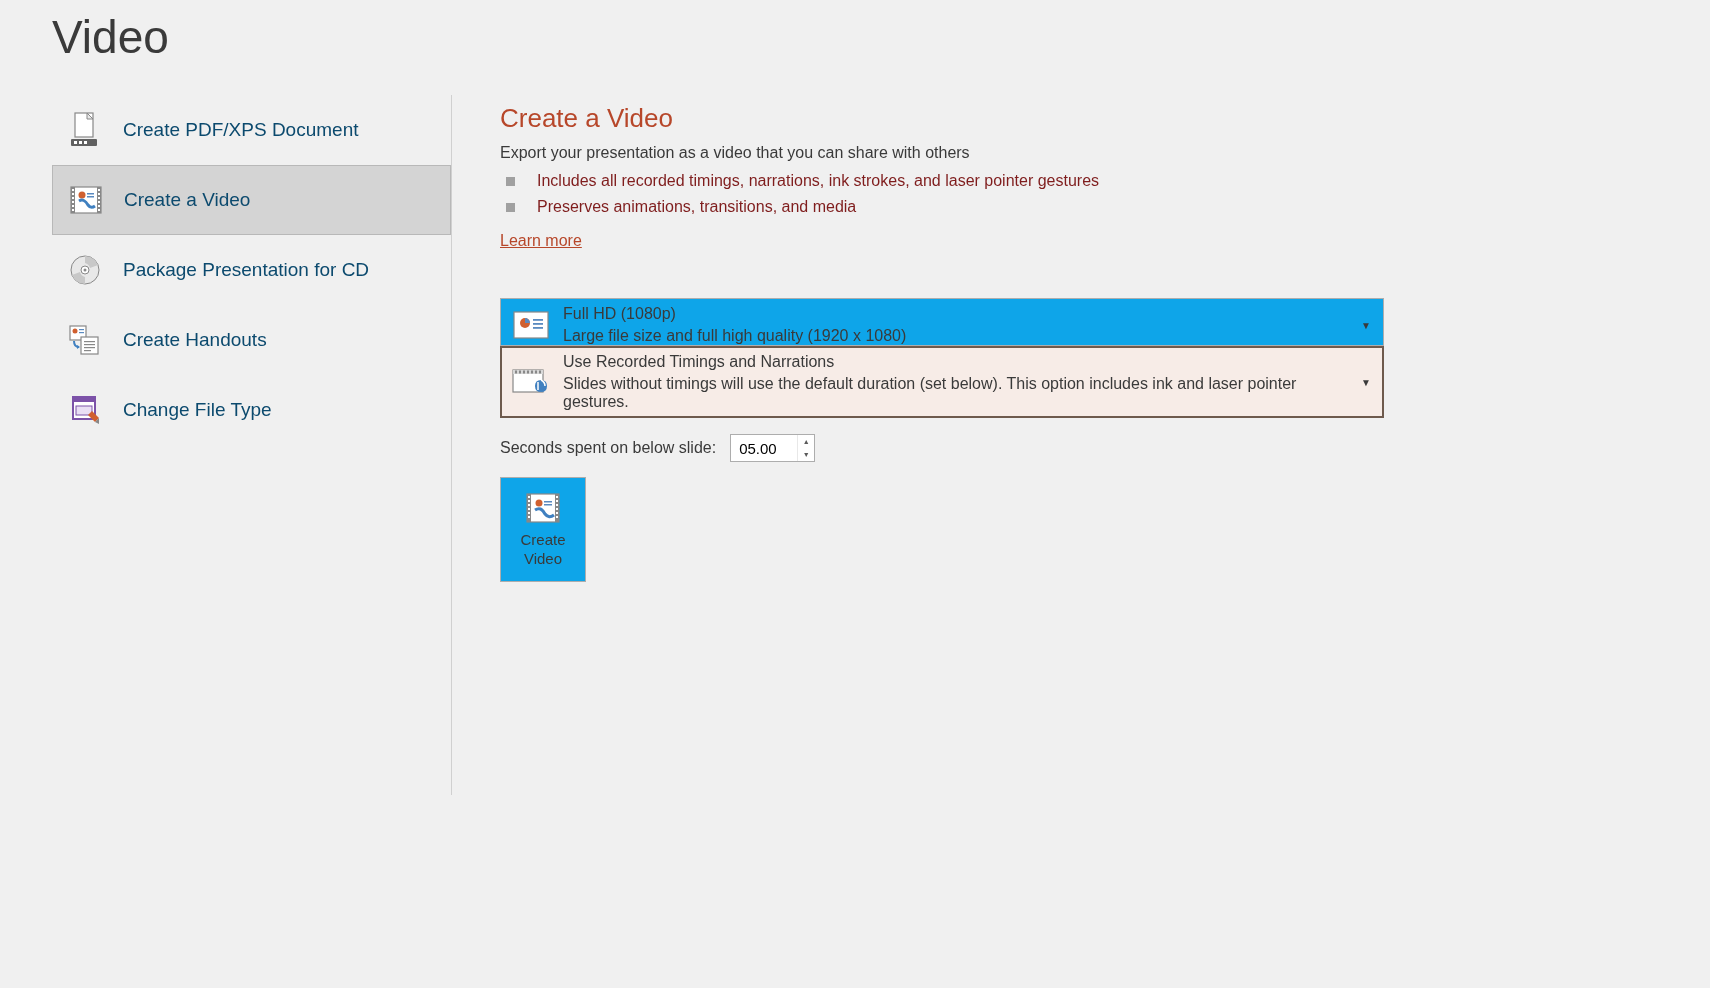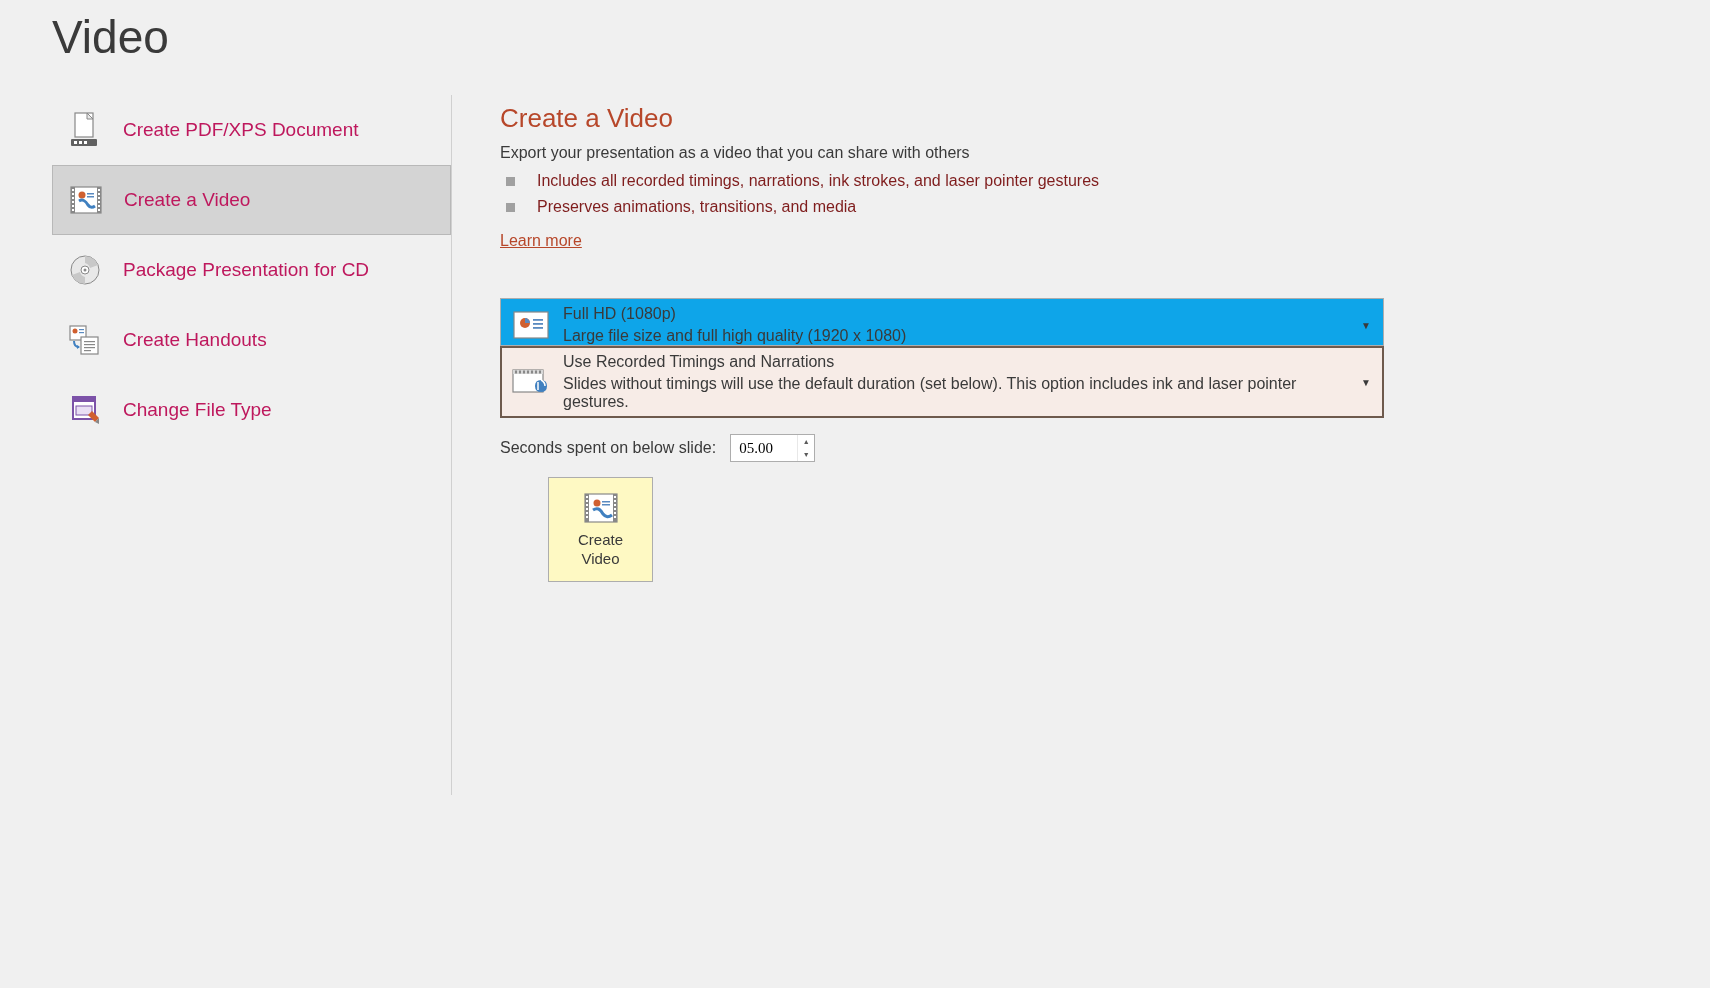--- a/index.html
+++ b/index.html
@@ -33,21 +33,21 @@
       min-height: 700px;
     }
     .sidebar-item {
       display: flex;
       align-items: center;
       height: 70px;
       padding: 0 15px;
       gap: 20px;
       cursor: pointer;
       font-size: 19px;
-      color: #be185d;
+      color: #0c4a6e;
     }
     .sidebar-item.selected {
       background: #d4d4d4;
       border: 1px solid #b8b8b8;
     }
     .sidebar-icon {
       width: 36px;
       height: 36px;
       display: flex;
       align-items: center;
@@ -140,21 +140,20 @@
       align-items: center;
       gap: 14px;
       margin-top: 16px;
       font-size: 16px;
     }
     .spinner {
       display: flex;
       border: 1px solid #adadad;
       background: #fff;
       height: 28px;
-      font-family: Liberation Serif, serif;
     }
     .spinner-value {
       padding: 3px 6px 3px 8px;
       font-size: 15px;
       width: 66px;
       border: none;
       outline: none;
       font-family: inherit;
     }
     .spinner-btns {
@@ -167,33 +166,32 @@
       width: 16px;
       height: 13px;
       display:flex;
       align-items:center;
       justify-content:center;
       cursor:pointer;
       color:#5a5a5a;
     }
     .create-btn {
       border: 1px solid #adadad;
-      background: #fef9c3;
-      width: 105px;
+      background: #0ea5e9;
+      width: 86px;
       height: 105px;
       margin-top: 15px;
       display:flex;
       flex-direction:column;
       align-items:center;
       justify-content:center;
       gap:6px;
       cursor:pointer;
       font-size:15px;
       color:#3a3a3a;
-      margin-left:48px;
     }
     .create-btn-icon {
       width:38px;
       height:34px;
     }
     .create-btn-label {
       text-align:center;
       line-height:1.25;
     }
   </style>

